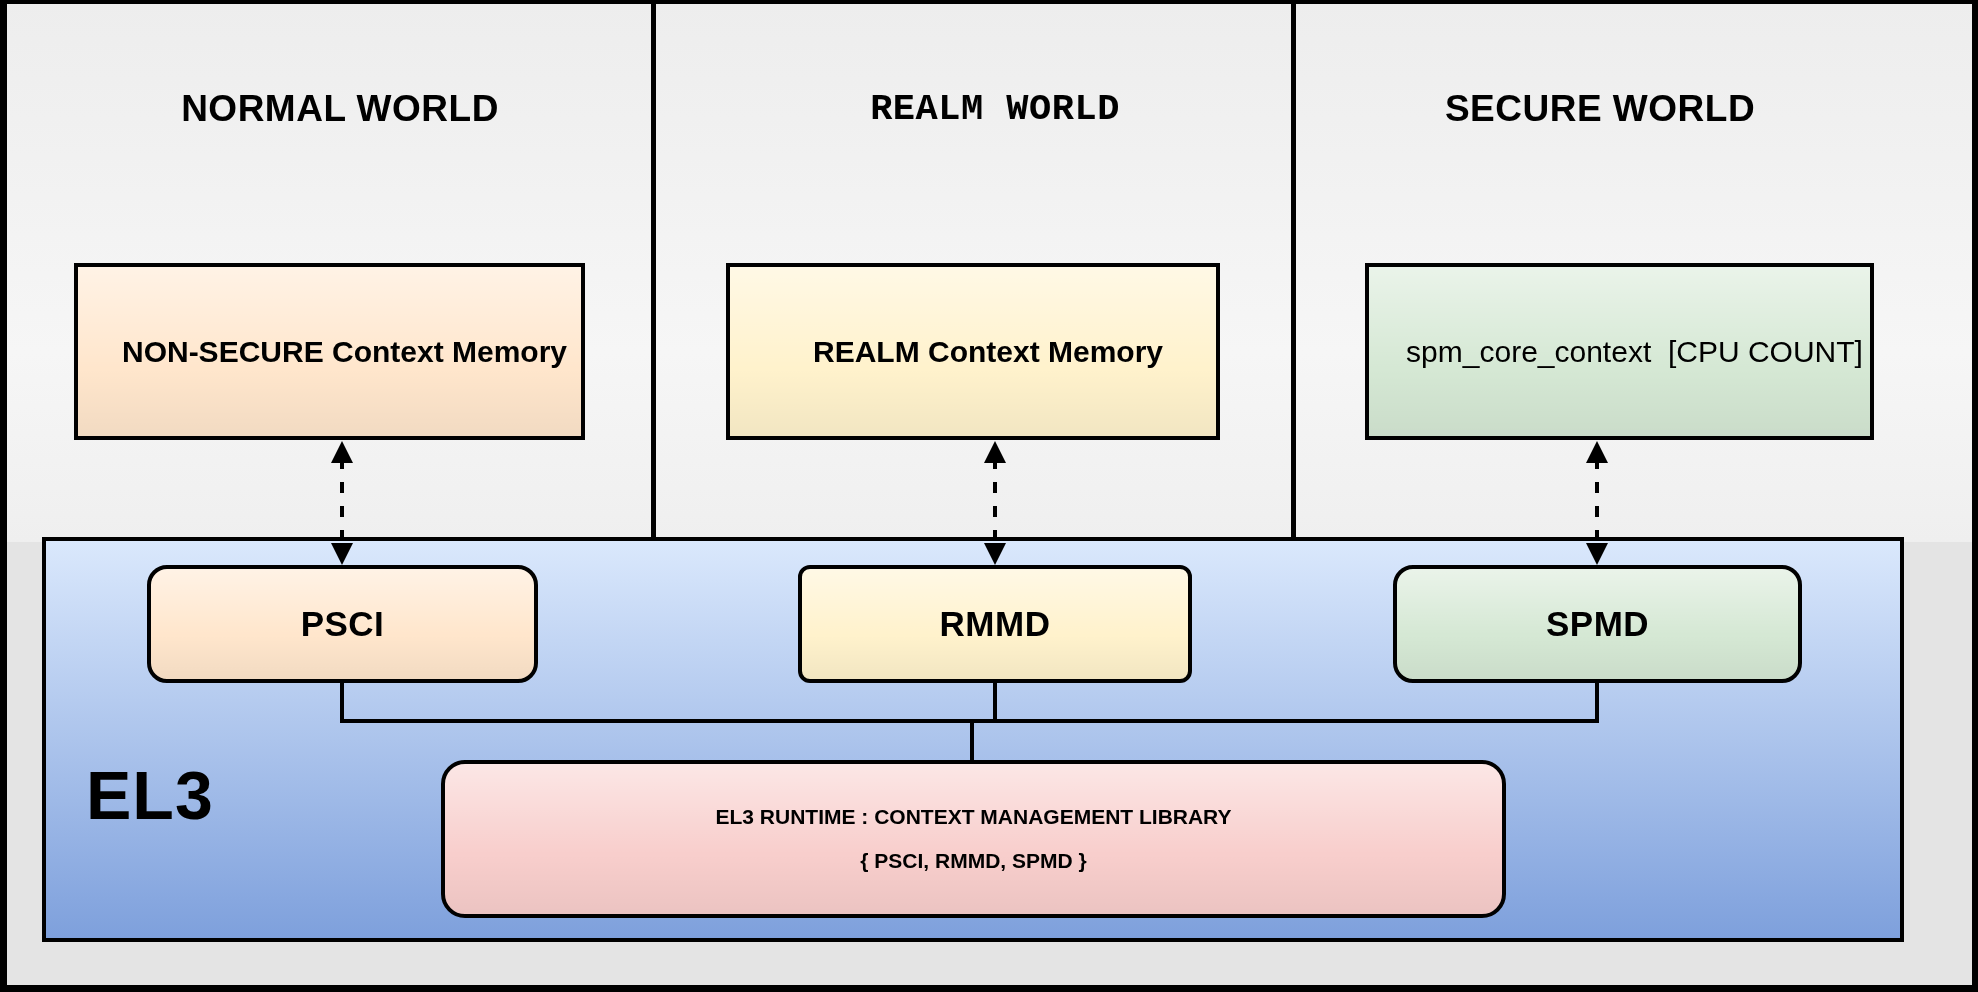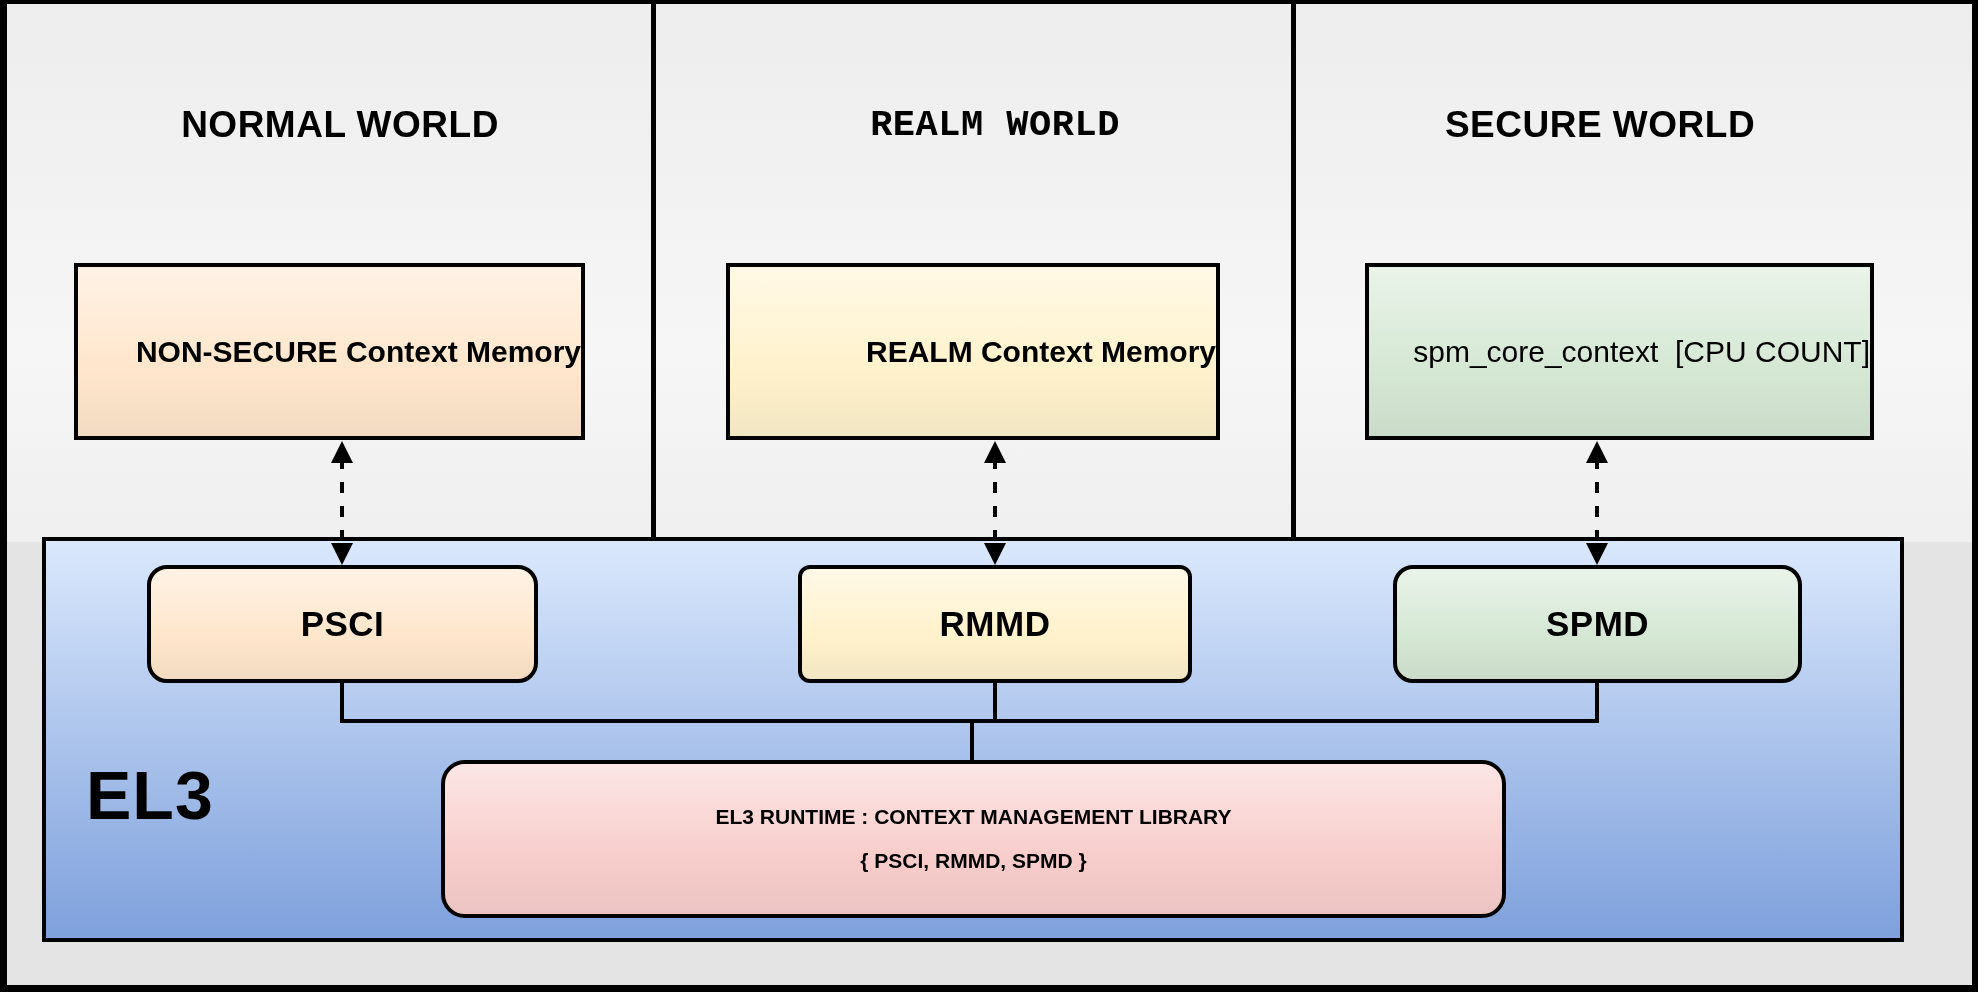--- a/index.html
+++ b/index.html
@@ -11,29 +11,29 @@
   
   .worlds-bg{
     position:absolute;left:0;top:0;width:1978px;height:542px;
     background:linear-gradient(180deg,#ededed 0%,#f6f6f6 65%,#efefef 100%);
     z-index:1;
   }
   .divider{position:absolute;top:0;width:5px;height:542px;background:var(--line-black,#000);z-index:2;}
   .divider.d1{left:651px;}
   .divider.d2{left:1291px;}
   .world-title{
-    position:absolute;top:103px;transform:translateX(-50%);
+    position:absolute;top:87px;transform:translateX(-50%);
     font-size:37px;font-weight:700;letter-spacing:.5px;line-height:44px;
     white-space:pre;z-index:3;
   }
   
   .context-box{
     position:absolute;top:263px;height:177px;box-sizing:border-box;
     border:4px solid var(--line-black,#000);
-    display:flex;flex-direction:row;justify-content:flex-end;align-items:center;
+    display:flex;flex-direction:column;justify-content:center;align-items:center;
     z-index:3;
     padding-left:30px;
   }
   .ctx-title{font-size:30px;font-weight:700;white-space:pre;}
   .ctx-detail{font-size:30px;font-weight:400;white-space:pre;}
   .fill-normal{background-color:var(--normal-accent,#FFE6CC);}
   .fill-realm{background-color:var(--realm-accent,#FFF2CC);}
   .fill-secure{background-color:var(--secure-accent,#D5E8D4);}
   .fill-runtime{background-color:var(--runtime-accent,#F8CECC);}
   .soft-grad{background-image:linear-gradient(180deg,rgba(255,255,255,.5),rgba(255,255,255,0) 60%,rgba(0,0,0,.05));}

